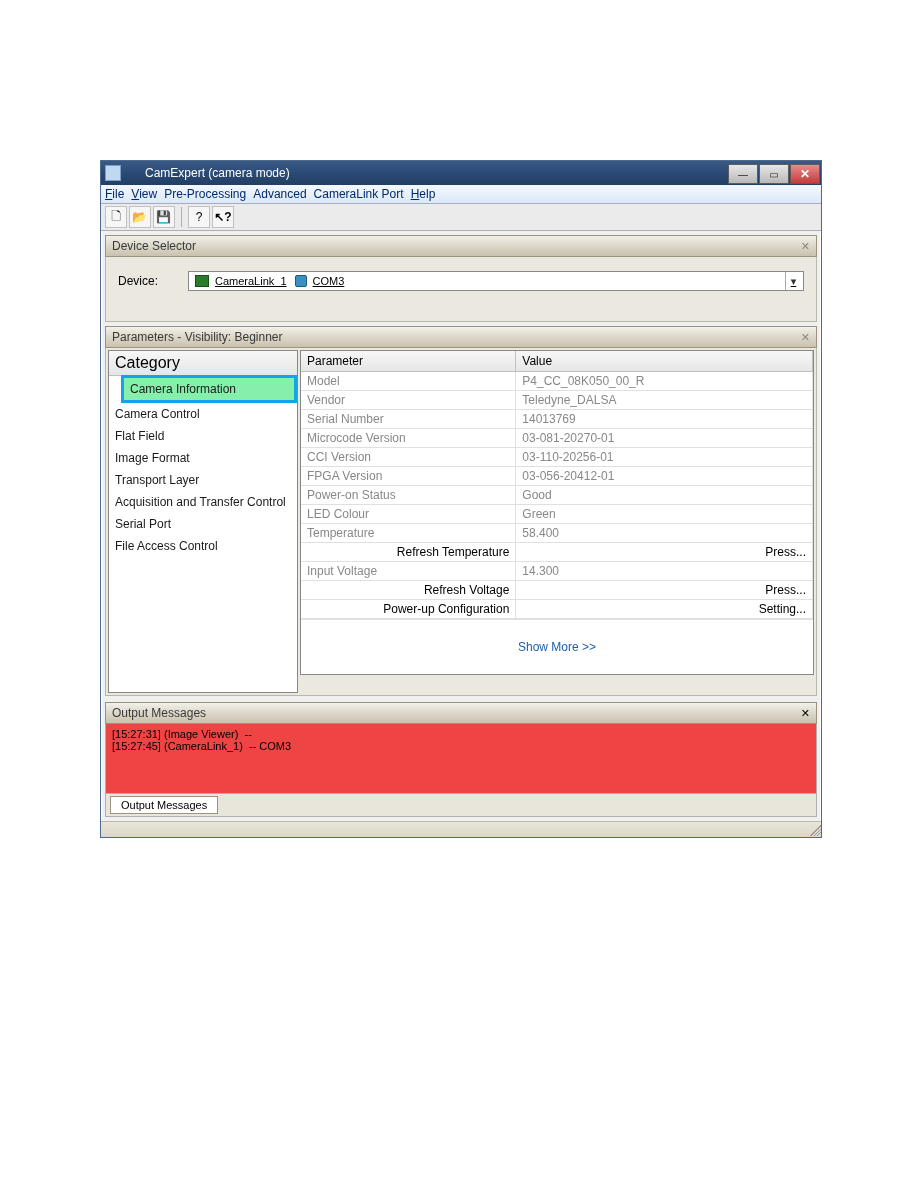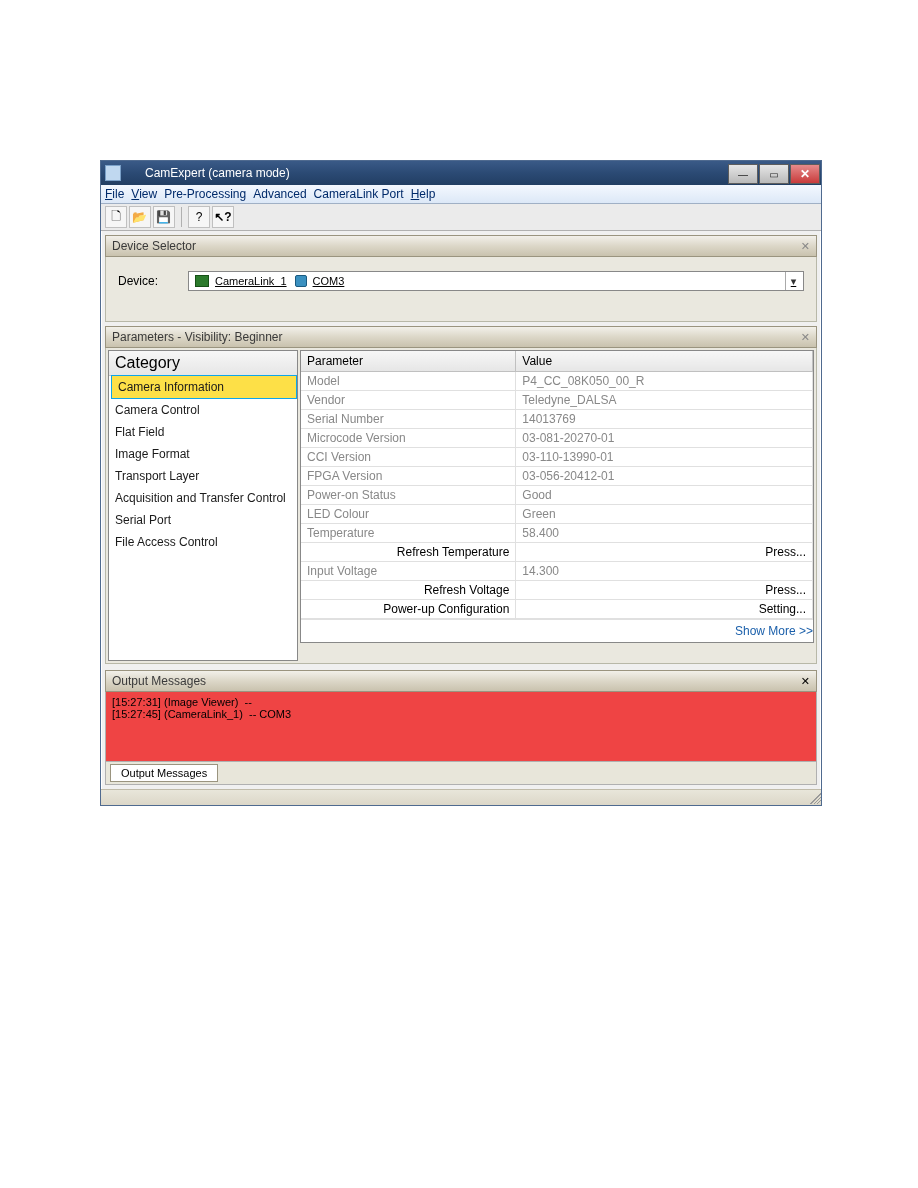--- a/index.html
+++ b/index.html
@@ -148,23 +148,23 @@
     padding:3px 6px;
     font-size:16px;
   }
   .category-pane .cat-item {
     padding: 4px 6px;
     font-size:12px;
     cursor:pointer;
     color:#1a1a1a;
   }
   .category-pane .cat-item.selected {
-    border:1px solid #0ea5e9;
-    margin:-1px 0 0 2px;
-    background:#fde047;
+    border:3px solid #0ea5e9;
+    margin:-1px 0 0 12px;
+    background:#86efac;
   }
   .param-pane {
     flex:1;
     margin:2px 2px 20px 0;
     background:#fff;
     border:1px solid #888;
   }
   .param-pane table {
     width:100%; border-collapse:collapse; font-size:12px;
   }
@@ -177,22 +177,22 @@
     font-weight:normal;
   }
   .param-pane td {
     border-bottom:1px solid #e0e0e0;
     border-right:1px solid #e0e0e0;
     padding: 2px 6px;
     color:#888;
   }
   .param-pane tr.editable td { color:#000;text-align:right; }
   .param-pane .show-more {
-    text-align:right;
-    padding:4px 0;
+    text-align:center;
+    padding:20px 0;
     color:#1a5faa;
     cursor:pointer;
     border-top:1px solid #e0e0e0;
   }
   .output-body {
     margin: 0 4px;
     background:#ef4444;
     border:1px solid #b0b0b0;
     border-top:none;
     height:70px;
@@ -319,21 +319,21 @@
             <tr>
               <td>Serial Number</td>
               <td>14013769</td>
             </tr>
             <tr>
               <td>Microcode Version</td>
               <td>03-081-20270-01</td>
             </tr>
             <tr>
               <td>CCI Version</td>
-              <td>03-110-13990-01</td>
+              <td>03-110-20256-01</td>
             </tr>
             <tr>
               <td>FPGA Version</td>
               <td>03-056-20412-01</td>
             </tr>
             <tr>
               <td>Power-on Status</td>
               <td>Good</td>
             </tr>
             <tr>

